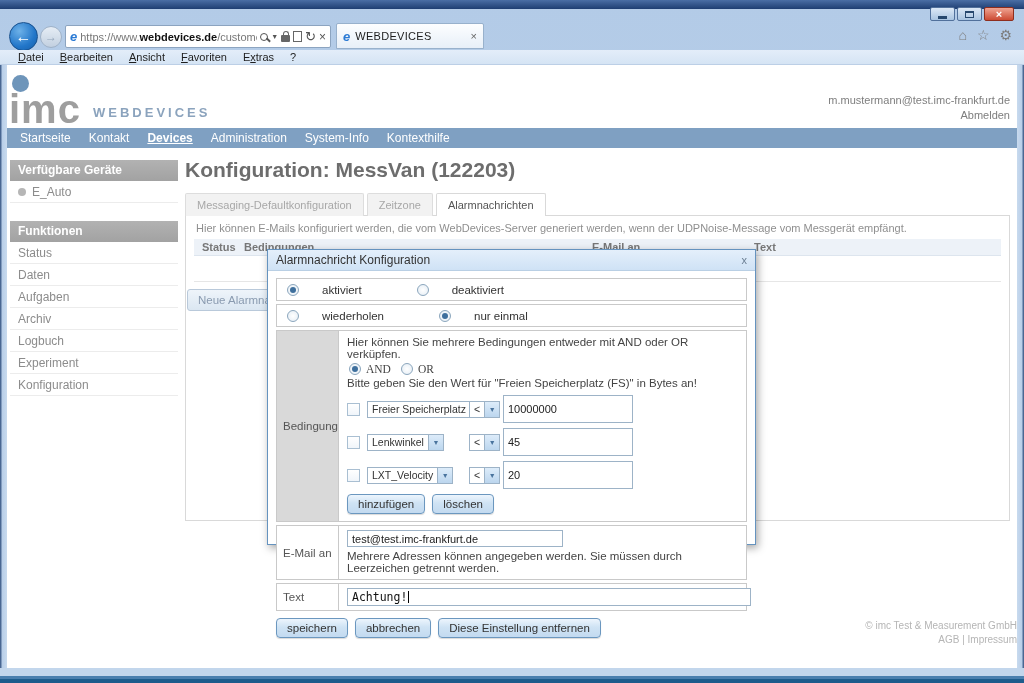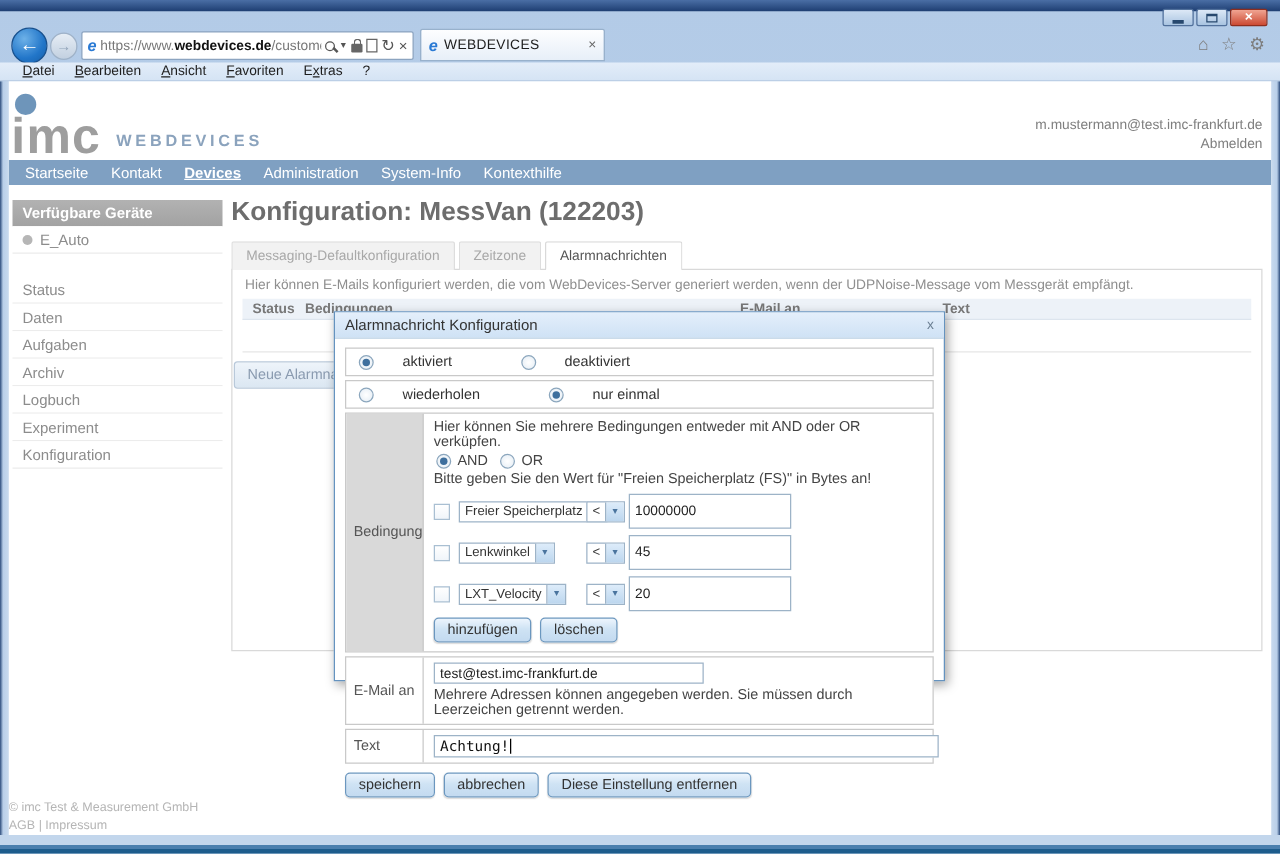--- a/index.html
+++ b/index.html
@@ -95,21 +95,21 @@
   .panel { border:1px solid #d9d9d9; height:306px; margin-top:-1px; position:relative; background:#fff; }
   .panel-desc { font-size:11px; color:#8f8f8f; padding:6px 10px 5px; }
   .alarm-table { margin:0 8px; }
   .thead { display:grid; grid-template-columns:42px 348px 162px 1fr; background:#edf2f8;
     border-bottom:1px solid #dde5ee; height:17px; align-items:center; }
   .th { font-size:11px; font-weight:bold; color:#777; padding-left:8px; white-space:nowrap; }
   .trow-empty { height:26px; border-bottom:1px solid #e6e6e6; }
   .new-alarm-btn { position:absolute; left:1px; top:73px; font-size:11.5px; color:#8a9bb0;
     background:linear-gradient(#eef4fa,#dbe7f2); border:1px solid #b9c9da; border-radius:3px; padding:4px 10px; }
 
-  .footer { position:absolute; left:0; right:0; bottom:0; text-align:left; font-size:10px;
+  .footer { position:absolute; left:0; right:0; bottom:21px; text-align:right; font-size:10px;
     color:#b5b5b5; line-height:14px; }
 
   
   .dialog { position:absolute; left:267px; top:249px; width:489px; height:296px; background:#fff;
     border:1px solid #6593bf; box-shadow:2px 3px 8px rgba(0,0,0,.35); z-index:50; }
   .dlg-title { height:21px; background:linear-gradient(#e4effb,#cfe2f5); border-bottom:1px solid #b9cfe4;
     display:flex; align-items:center; padding:0 8px; font-size:12px; color:#333; }
   .dlg-title .t { flex:1; }
   .dlg-close { color:#6b7f93; font-size:11px; }
   .dlg-body { padding:7px 8px; }
@@ -117,21 +117,21 @@
   .radio-row { display:flex; align-items:center; gap:23px; padding:4px 10px; height:23px; font-size:11.5px; color:#333; }
   .radio-row .sp { width:9px; }
   .radio { width:12px; height:12px; border-radius:50%; border:1px solid #8ba6bd;
     background:radial-gradient(#fff,#e3ecf4); display:inline-block; flex:none; }
   .radio.sel::after { content:""; display:block; width:6px; height:6px; margin:2px; border-radius:50%; background:#3e6f9d; }
   .grid-row { display:grid; grid-template-columns:62px 1fr; }
   .lbl-cell { border-right:1px solid #c9c9c9; display:flex; align-items:center; padding-left:6px;
     font-size:11.5px; color:#555; }
   .lbl-cell.gray { background:#d9d9d9; }
   .bed-content { padding:5px 8px 7px; font-size:11.5px; color:#444; }
-  .bed-radios { display:flex; align-items:center; gap:5px; margin:3px 0 2px 2px; }
+  .bed-radios { display:flex; align-items:center; gap:5px; margin:3px 0 2px 2px;font-family:Liberation Serif, serif; }
   .bed-hint { margin:2px 0 6px; }
   .cond-row { display:grid; grid-template-columns:20px 102px 34px auto; align-items:center; margin-bottom:5px; }
   .cb { width:13px; height:13px; border:1px solid #a9bfd2; background:linear-gradient(#fff,#f0f5fa); }
   .combo { display:inline-flex; align-items:center; border:1px solid #9db3c7; background:#fff;
     height:17px; width:max-content; }
   .combo-text { font-size:10.5px; color:#333; padding:0 4px; white-space:nowrap; }
   .combo-btn { width:15px; height:15px; margin:0; border-left:1px solid #9db3c7;
     background:linear-gradient(#ddecfa,#bcd6ee); color:#4a749e; font-size:7px;
     display:flex; align-items:center; justify-content:center; }
   .val-input { width:130px; height:28px; border:1px solid #9db3c7; font-size:11px; padding:0 4px;
@@ -238,20 +238,21 @@
     <span class="nav-item">Kontexthilfe</span>
   </div>
 
   <div class="sidebar">
     <div class="side-head">Verfügbare Geräte</div>
     <div class="side-item">
       <span class="dot off"></span>
       <span>E_Auto</span>
     </div>
     <div class="side-gap"></div>
+    <div class="side-head">Funktionen</div>
     <div class="side-item">Status</div>
     <div class="side-item">Daten</div>
     <div class="side-item">Aufgaben</div>
     <div class="side-item">Archiv</div>
     <div class="side-item">Logbuch</div>
     <div class="side-item">Experiment</div>
     <div class="side-item">Konfiguration</div>
   </div>
 
   <div class="main">

